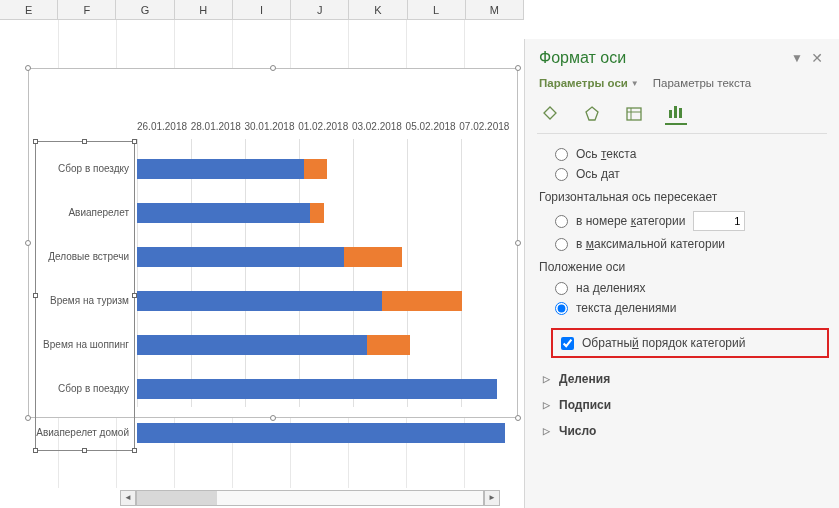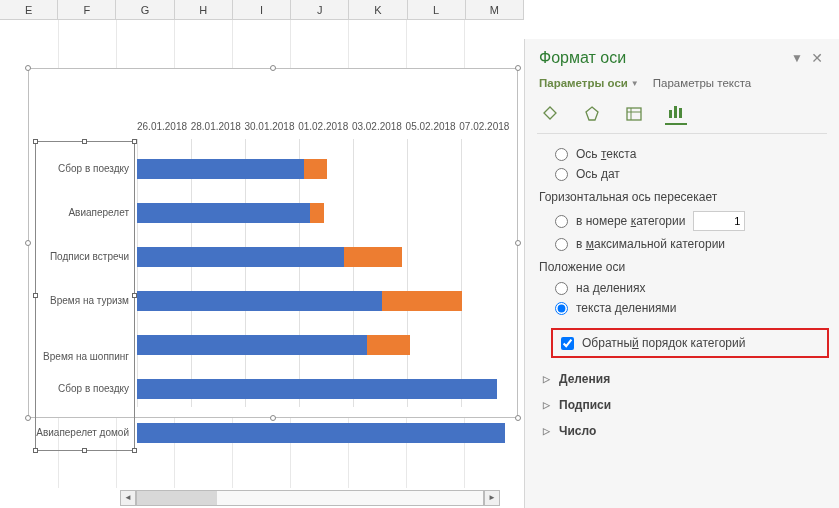--- a/index.html
+++ b/index.html
@@ -127,23 +127,23 @@
         <span class="cat-handle" style="right:-3px;bottom:-3px"></span>
         <span class="cat-handle" style="left:50%;top:-3px;margin-left:-3px"></span>
         <span class="cat-handle" style="left:50%;bottom:-3px;margin-left:-3px"></span>
         <span class="cat-handle" style="left:-3px;top:50%;margin-top:-3px"></span>
         <span class="cat-handle" style="right:-3px;top:50%;margin-top:-3px"></span>
       </div>
 
       <div class="cat-labels">
         <div class="cat-label" style="top:12px">Сбор в поездку</div>
         <div class="cat-label" style="top:56px">Авиаперелет</div>
-        <div class="cat-label" style="top:100px">Подписи встречи</div>
+        <div class="cat-label" style="top:100px">Деловые встречи</div>
         <div class="cat-label" style="top:144px">Время на туризм</div>
-        <div class="cat-label" style="top:200px">Время на шоппинг</div>
+        <div class="cat-label" style="top:188px">Время на шоппинг</div>
         <div class="cat-label" style="top:232px">Сбор в поездку</div>
         <div class="cat-label" style="top:276px">Авиаперелет домой</div>
       </div>
 
       <div class="vgrid" style="left:104px"></div>
       <div class="vgrid" style="left:158px"></div>
       <div class="vgrid" style="left:212px"></div>
       <div class="vgrid" style="left:266px"></div>
       <div class="vgrid" style="left:320px"></div>
       <div class="vgrid" style="left:374px"></div>

